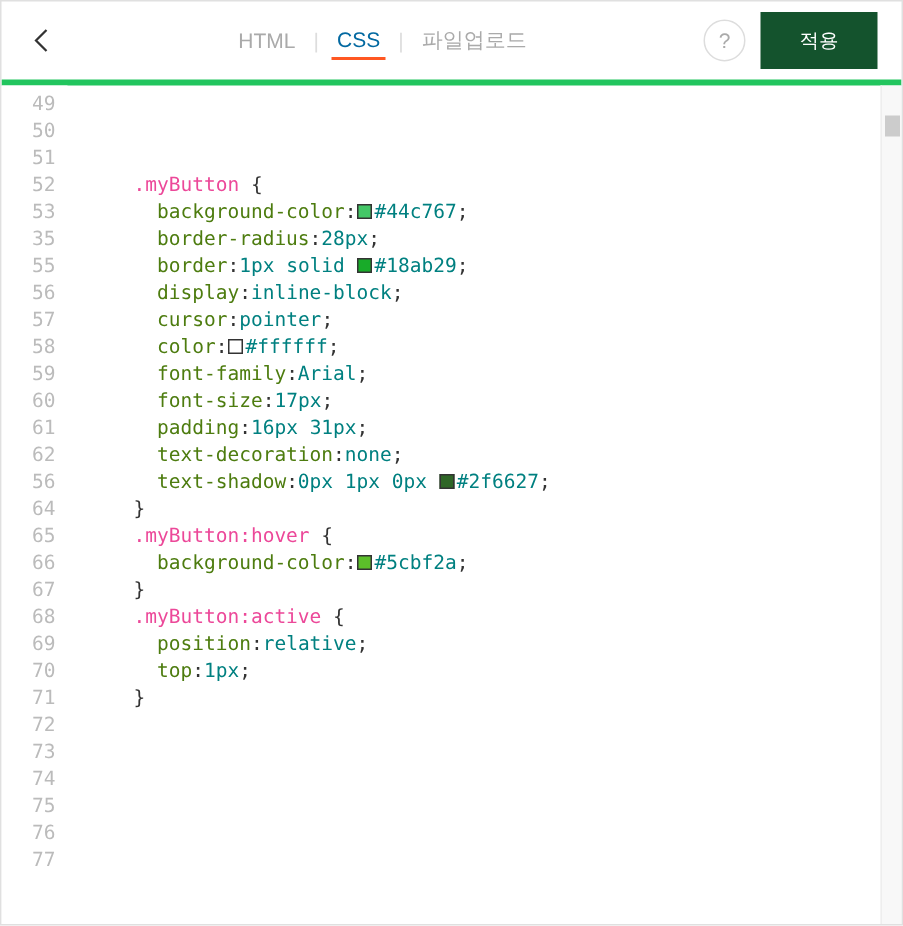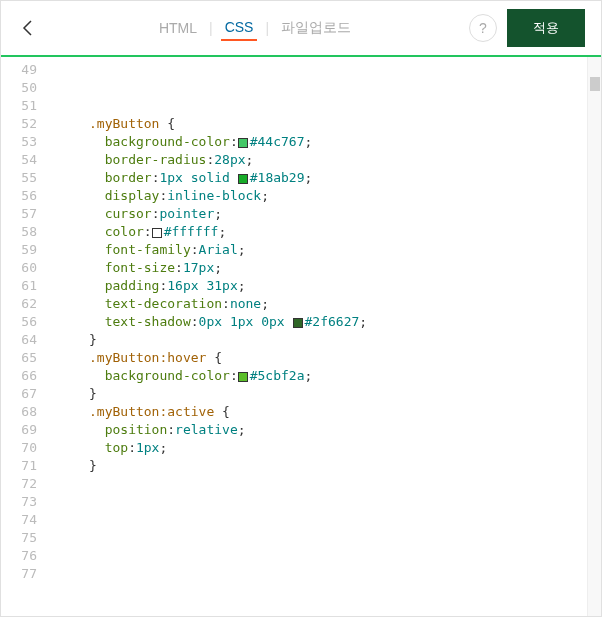--- a/index.html
+++ b/index.html
@@ -9,21 +9,21 @@
   width: 602px;
   height: 617px;
   overflow: hidden;
   border: 1px solid #e0e0e0;
 }
 .header {
   display: flex;
   align-items: center;
   height: 56px;
   padding: 0 16px;
-  border-bottom: 2px solid #22c55e;
+  border-bottom: 4px solid #22c55e;
 }
 .back-btn {
   width: 24px;
   height: 24px;
   display: flex;
   align-items: center;
   justify-content: center;
   cursor: pointer;
 }
 .tabs {
@@ -89,21 +89,21 @@
 }
 .gutter div { height: 18px; }
 .code {
   flex: 1;
   padding-left: 12px;
   padding-top: 4px;
   white-space: pre;
   overflow: hidden;
 }
 .code .line { height: 18px; }
-.sel { color: #a16207; text-align: center; }
+.sel { color: #ec4899; text-align: center; }
 .prop { color: #4d7c0f; }
 .val { color: #008080; }
 .num { color: #008080; }
 .hex { color: #008080; }
 .brace { color: #333; }
 .punc { color: #333; }
 .swatch {
   display: inline-block;
   width: 10px;
   height: 10px;
@@ -149,21 +149,21 @@
   <button class="apply-btn">적용</button>
 </div>
 
 <div class="editor">
   <div class="gutter" id="gutter">
       <div>49</div>
       <div>50</div>
       <div>51</div>
       <div>52</div>
       <div>53</div>
-      <div>54</div>
+      <div>35</div>
       <div>55</div>
       <div>56</div>
       <div>57</div>
       <div>58</div>
       <div>59</div>
       <div>60</div>
       <div>61</div>
       <div>62</div>
       <div>56</div>
       <div>64</div>

